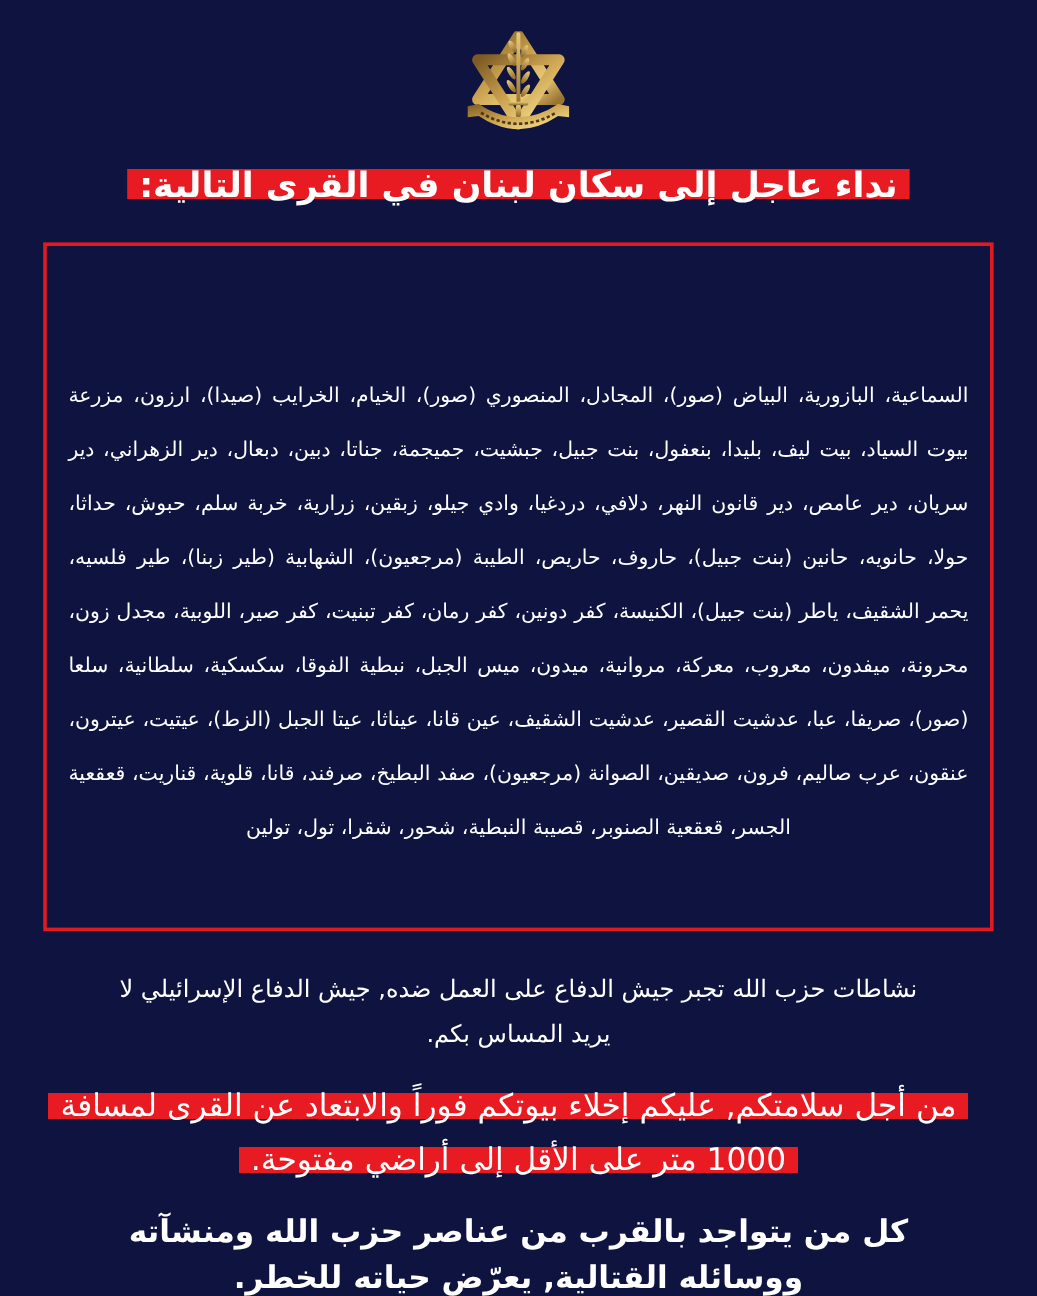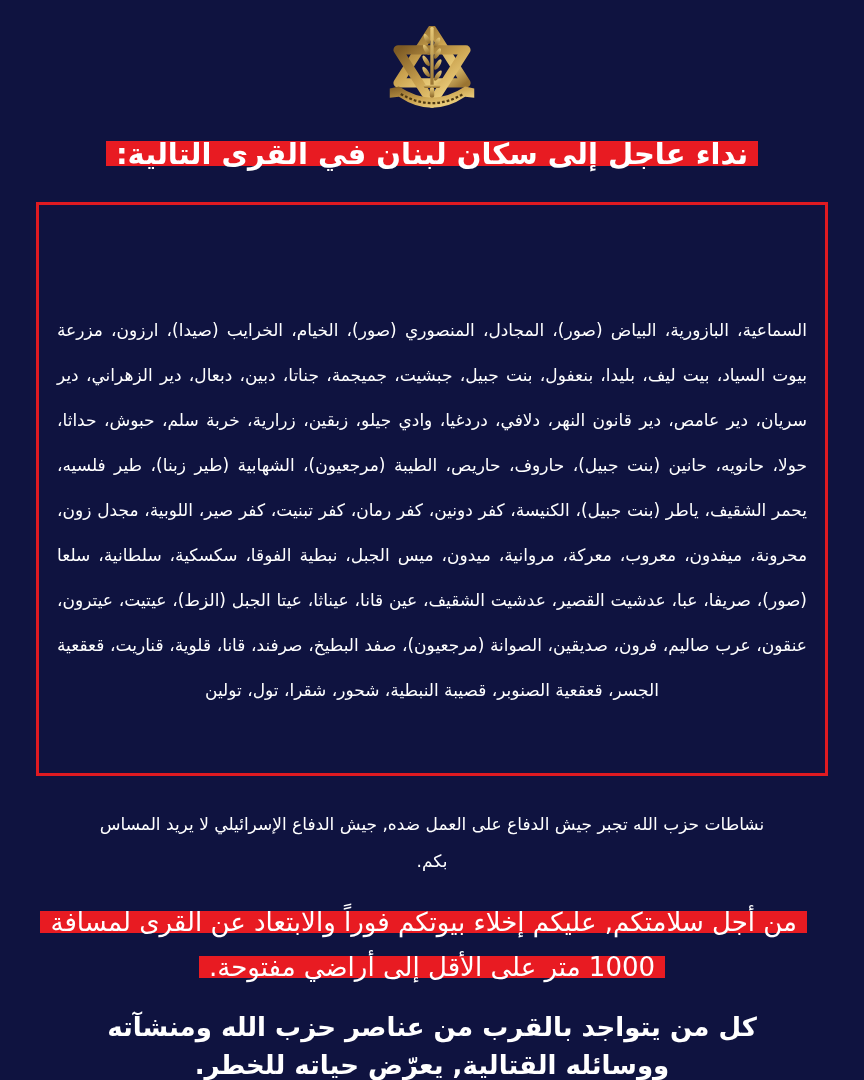--- a/index.html
+++ b/index.html
@@ -60,21 +60,21 @@
     text-align-last:center;
     direction:rtl;
     color:var(--white);
     margin-top:42px;
   }
   
   .statement{
     margin:30px auto 0 auto;
     max-width:680px;
     text-align:center;
-    font-size:17px;
+    font-size:20px;
     line-height:37px;
     direction:rtl;
   }
   
   .instruction{
     margin:20px auto 0 auto;
     max-width:770px;
     text-align:center;
     font-weight:400;
     font-size:26px;

